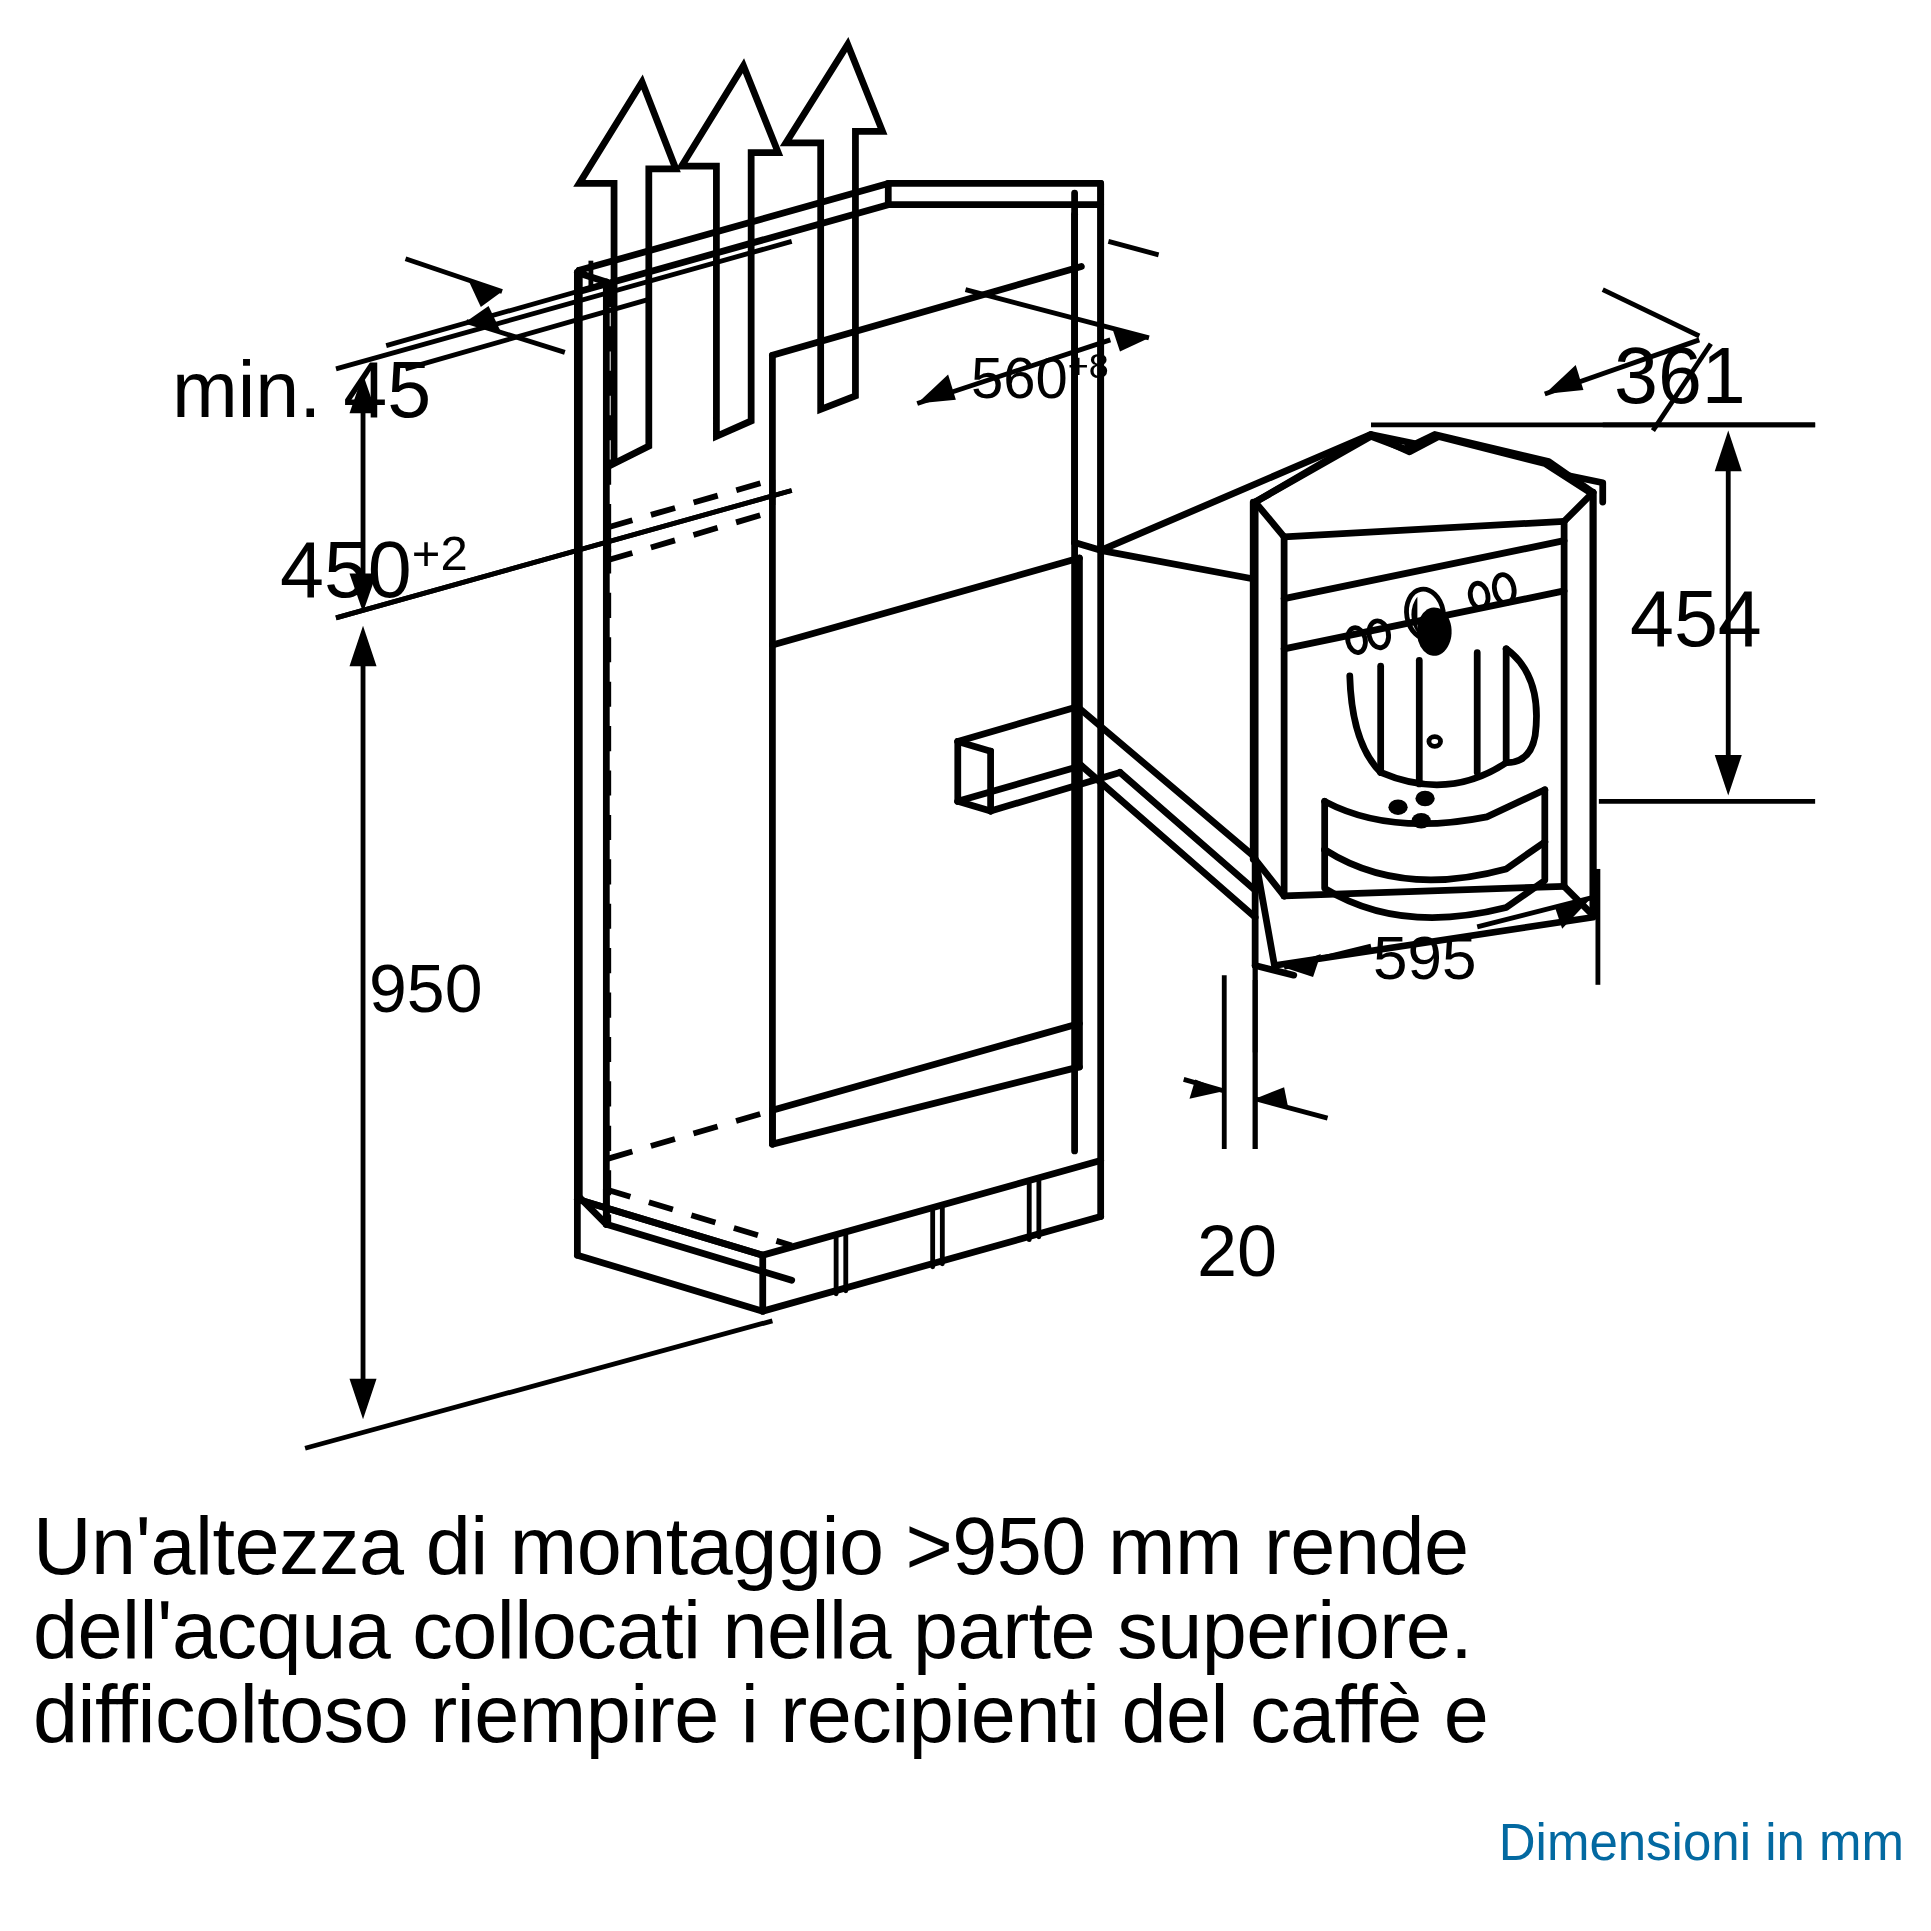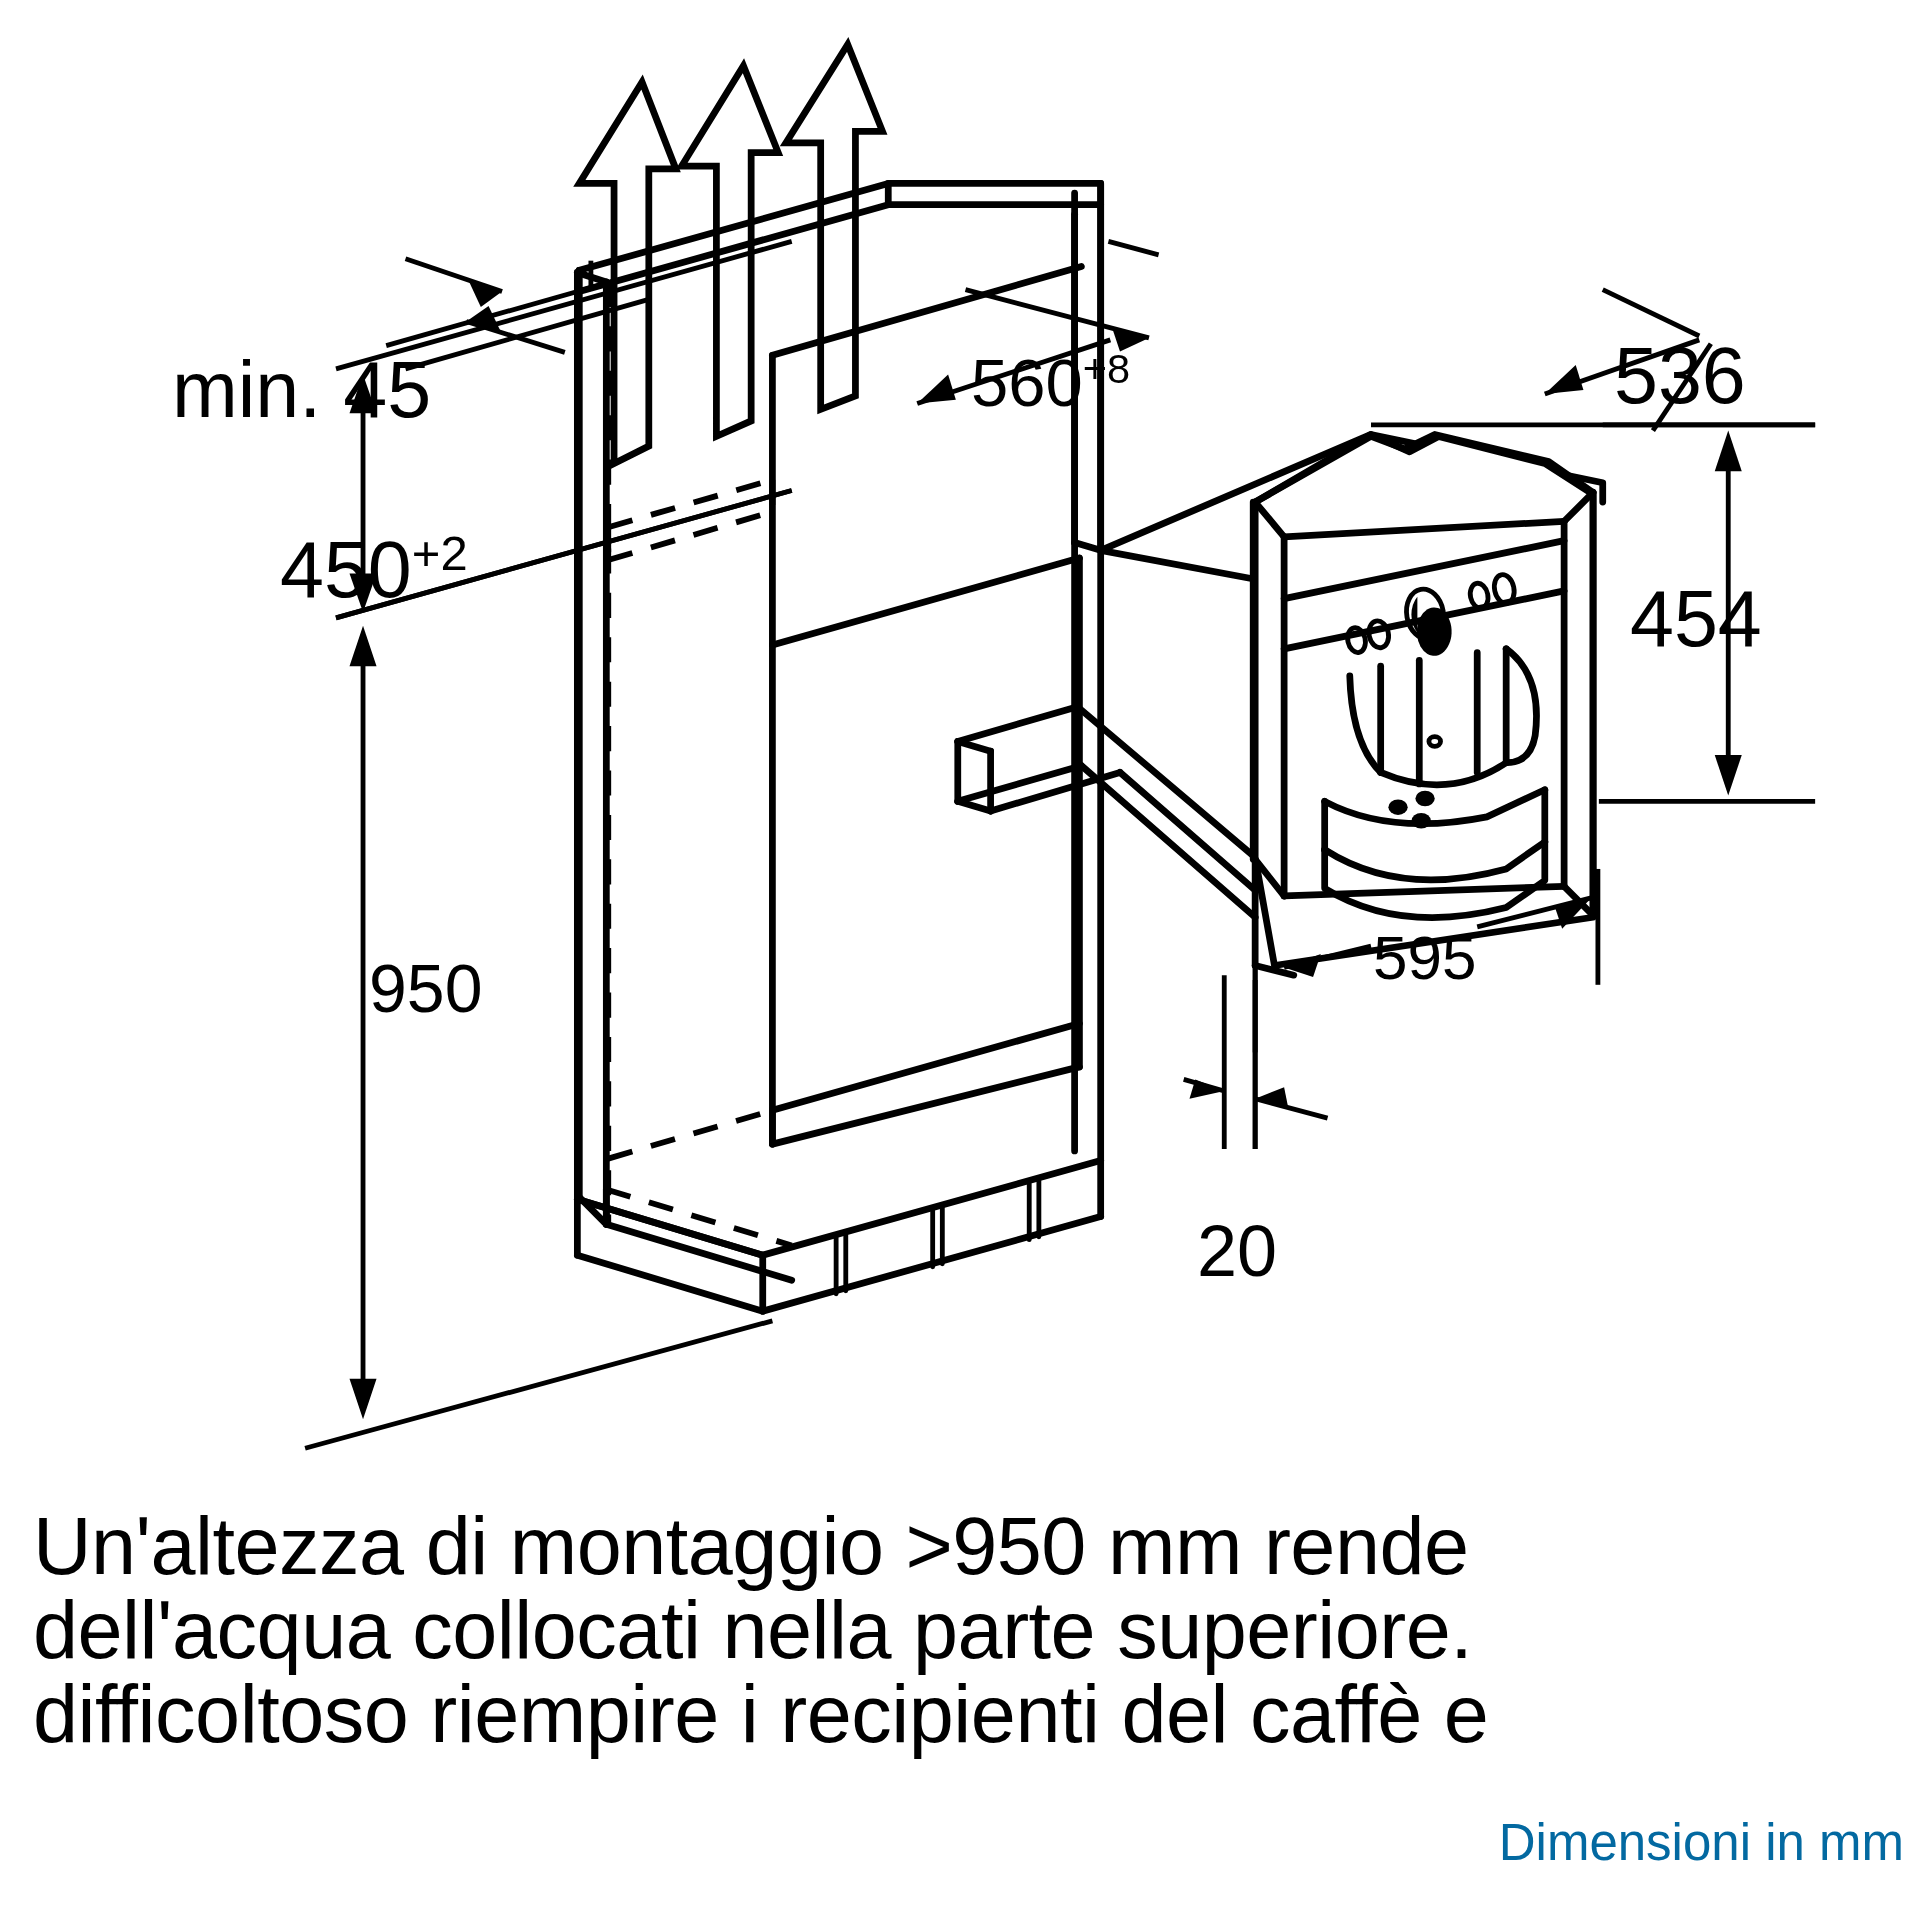--- a/index.html
+++ b/index.html
@@ -365,26 +365,26 @@
   </div>
 
   <div class="dim-text" style="left:280px; top:529px; font-size:79px;">
     <span>450</span><sup>+2</sup>
   </div>
 
   <div class="dim-text" style="left:369px; top:954px; font-size:68px;">
     <span>950</span>
   </div>
 
-  <div class="dim-text" style="left:971px; top:348px; font-size:67px;">
+  <div class="dim-text" style="left:971px; top:348px; font-size:58px;">
     <span>560</span><sup>+8</sup>
   </div>
 
   <div class="dim-text" style="left:1614px; top:336px; font-size:79px;">
-    <span>536</span>
+    <span>361</span>
   </div>
 
   <div class="dim-text" style="left:1630px; top:579px; font-size:79px;text-align:right;">
     <span>454</span>
   </div>
 
   <div class="dim-text" style="left:1373px; top:927px; font-size:62px;">
     <span>595</span>
   </div>
 

